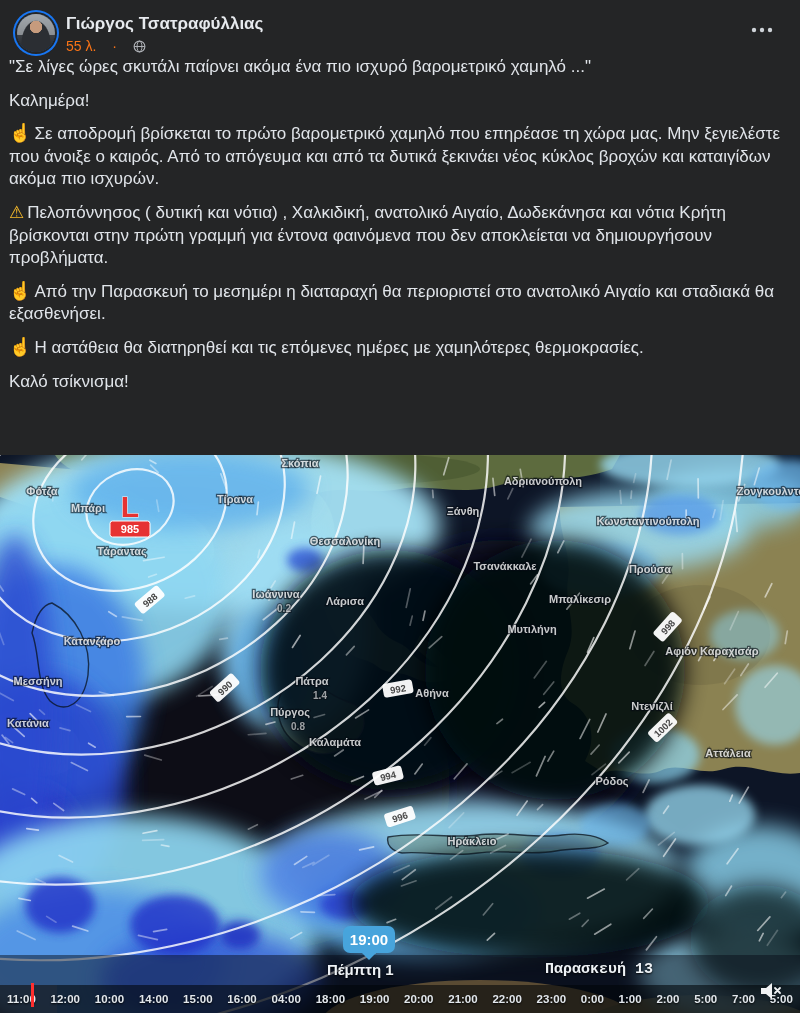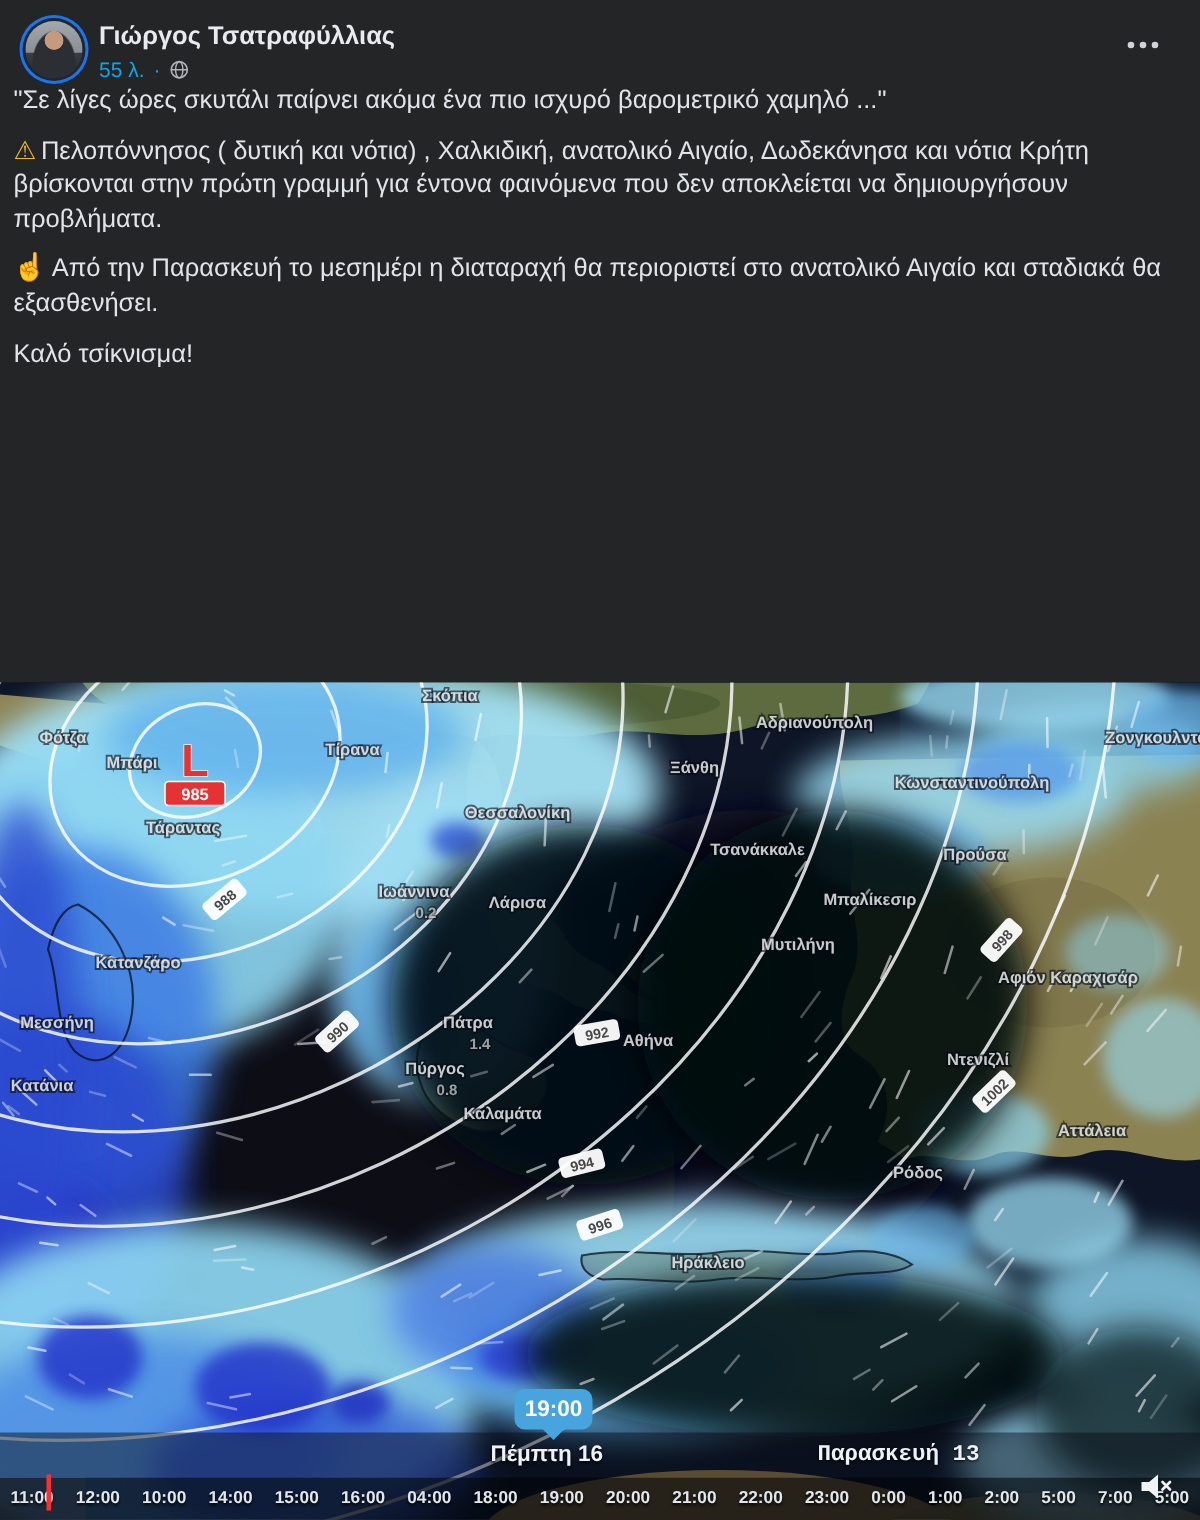--- a/index.html
+++ b/index.html
@@ -7,21 +7,21 @@
           font-family:"Liberation Sans",sans-serif;color:#e4e6eb;}
   
   .post-header{position:absolute;top:8px;left:0;right:0;height:48px;}
   .avatar{position:absolute;left:17px;top:6px;width:38px;height:38px;border-radius:50%;
           box-shadow:0 0 0 2px #242526,0 0 0 4px #1876f2;cursor:pointer;
           background:
             radial-gradient(circle at 50% 34%, #c69b7d 0 6px, rgba(0,0,0,0) 6.5px),
             radial-gradient(ellipse at 50% 78%, #2b2e33 0 14px, rgba(0,0,0,0) 15px),
             linear-gradient(180deg,#a3a8ad 0%,#8a8f94 55%,#3a3e44 56%,#23262a 100%);}
   .author{position:absolute;left:66px;top:6px;font-size:17px;font-weight:700;color:#e7eaee;cursor:pointer;}
-  .meta{position:absolute;left:66px;top:30px;font-size:14px;color:#0ea5e9;display:flex;align-items:center;gap:6px;}
+  .meta{position:absolute;left:66px;top:30px;font-size:14px;color:#f97316;display:flex;align-items:center;gap:16px;}
   .more-btn{position:absolute;right:22px;top:10px;width:32px;height:24px;display:flex;align-items:center;
             justify-content:center;cursor:pointer;}
   
   .post-text{position:absolute;top:56px;left:9px;right:8px;font-size:17px;line-height:1.33;color:#e0e4e9;}
   .post-text p{margin:0 0 11px 0;}
   .pe{display:inline-block;margin-right:3px;}
   .point-up-icon{color:#f3b52c;font-size:18px;line-height:1;}
   .warning-icon{color:#f5b92a;font-size:17px;line-height:1;}
   .target-icon{width:15px;height:15px;border-radius:50%;vertical-align:-2px;
     background:radial-gradient(circle,#d93030 0 3px,#f5f5f5 3px 5px,#d93030 5px 7.5px);}
@@ -78,22 +78,25 @@
       <svg width="22" height="6" viewBox="0 0 22 6">
         <circle cx="3" cy="3" r="2.2" fill="#cfd3d8"></circle>
           <circle cx="11" cy="3" r="2.2" fill="#cfd3d8"></circle>
           <circle cx="19" cy="3" r="2.2" fill="#cfd3d8"></circle>
       </svg>
     </div>
   </div>
 
   <div class="post-text">
       <p>"Σε λίγες ώρες σκυτάλι παίρνει ακόμα ένα πιο ισχυρό βαρομετρικό  χαμηλό ..."</p>
+      <p>Καλημέρα!</p>
+      <p><span class="pe point-up-icon">☝</span>Σε αποδρομή βρίσκεται το πρώτο βαρομετρικό χαμηλό που επηρέασε τη χώρα μας. Μην ξεγιελέστε που άνοιξε ο καιρός. Από το απόγευμα και από τα δυτικά ξεκινάει νέος κύκλος βροχών και καταιγίδων ακόμα πιο ισχυρών.</p>
       <p><span class="pe warning-icon">⚠</span>Πελοπόννησος ( δυτική και νότια) , Χαλκιδική, ανατολικό Αιγαίο, Δωδεκάνησα και νότια Κρήτη βρίσκονται στην πρώτη γραμμή για έντονα φαινόμενα που δεν αποκλείεται να δημιουργήσουν προβλήματα.</p>
       <p><span class="pe point-up-icon">☝</span>Από την Παρασκευή το μεσημέρι η διαταραχή θα περιοριστεί στο ανατολικό Αιγαίο και σταδιακά θα εξασθενήσει.</p>
+      <p><span class="pe point-up-icon">☝</span>Η αστάθεια θα διατηρηθεί  και τις επόμενες ημέρες με χαμηλότερες θερμοκρασίες.</p>
       <p>Καλό τσίκνισμα!</p>
     </div>
 
   <div class="map-wrap">
     <svg viewBox="0 0 800 558" width="800" height="558">
       <defs>
         <filter id="f1" x="-60%" y="-60%" width="220%" height="220%">
             <feGaussianBlur stdDeviation="11"></feGaussianBlur>
           </filter>
         <filter id="f2" x="-60%" y="-60%" width="220%" height="220%">
@@ -412,21 +415,21 @@
         </g>
 
       <g>
         <text class="low-letter" x="130" y="62">L</text>
         <rect x="110" y="66" width="40" height="16" rx="2.5" fill="#e63232" stroke="#fff" stroke-width="1"></rect>
         <text class="low-val" x="130" y="78">985</text>
       </g>
     </svg>
 
     <div class="day-band">
-      <span class="day-label day-0">Πέμπτη 16</span>
+      <span class="day-label day-0">Πέμπτη 1</span>
       <span class="day-label day-1">Παρασκευή 13</span>
     </div>
     <div class="time-highlight"></div>
     <div class="time-bar">
         <span class="time-label">11:00</span>
         <span class="time-label">12:00</span>
         <span class="time-label">10:00</span>
         <span class="time-label">14:00</span>
         <span class="time-label">15:00</span>
         <span class="time-label">16:00</span>

